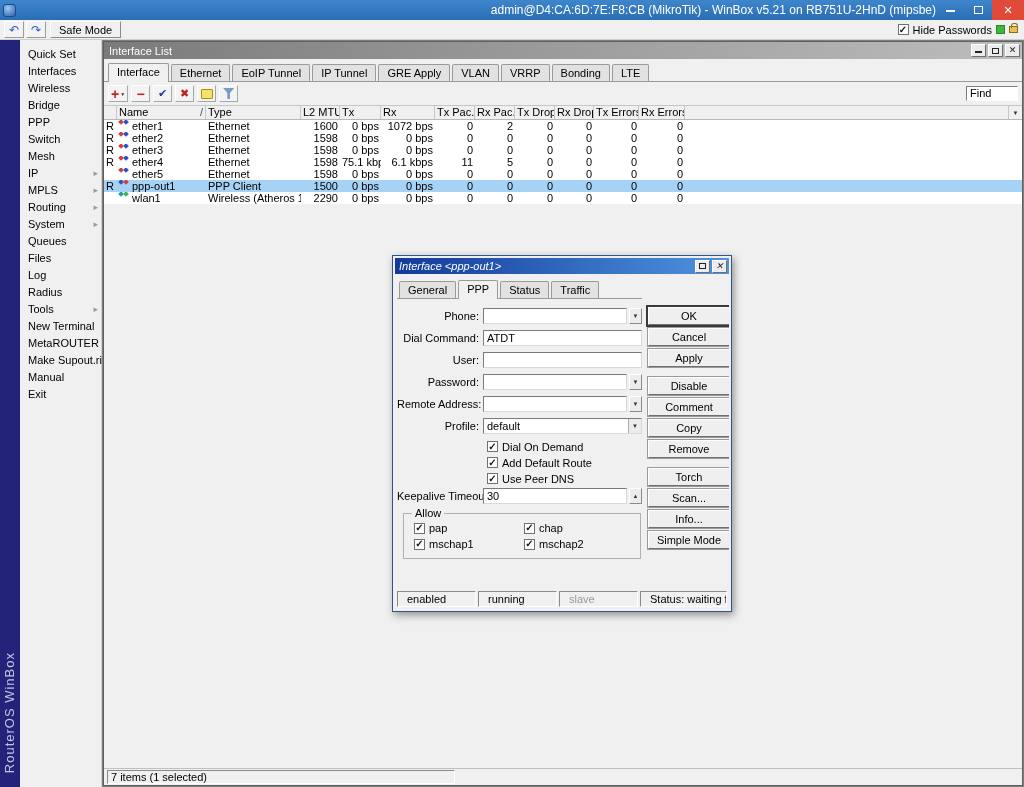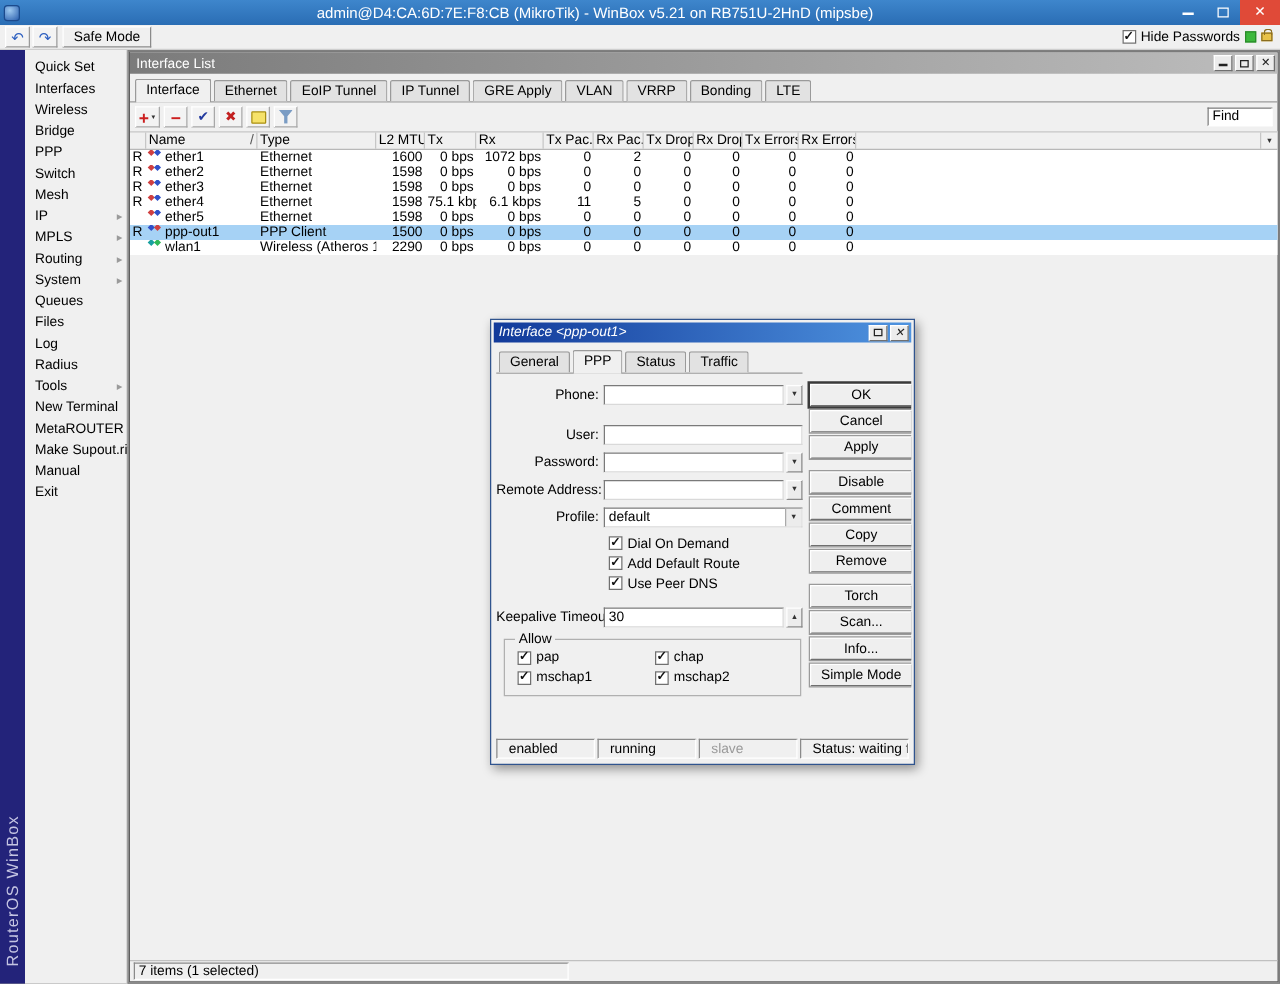--- a/index.html
+++ b/index.html
@@ -2,21 +2,21 @@
 <html><head>
 <meta charset="utf-8">
 <style>
   * { margin:0; padding:0; box-sizing:border-box; }
   html,body { width:1024px; height:787px; overflow:hidden; }
   body { font-family:"Liberation Sans", sans-serif; font-size:11px; background:#7f7f7f; color:#000; cursor:default; }
 
   
   .titlebar { height:20px; background:linear-gradient(#3e86cc,#2a6db4); color:#fff; display:flex; align-items:center; padding-left:3px; }
   .app-icon { width:13px; height:13px; border-radius:3px; background:radial-gradient(circle at 35% 30%, #9ec9f0, #2b5fae); border:1px solid #1c4a8c; }
-  .title-text { flex:1; text-align:center; font-size:12px; white-space:nowrap; overflow:hidden; }
+  .title-text { flex:1; text-align:right; font-size:12px; white-space:nowrap; overflow:hidden; }
   .win-controls { display:flex; height:100%; }
   .wbtn { width:28px; height:100%; display:flex; align-items:center; justify-content:center; color:#fff; }
   .wbtn.close { width:32px; background:#e04a38; }
   .g-minline { width:9px; height:4px; border-bottom:2px solid #fff; }
   .g-maxbox { width:9px; height:8px; border:1px solid #fff; }
   .g-x { font-size:11px; line-height:11px; }
 
   
   .toolbar { height:20px; background:#f0f0f0; border-bottom:1px solid #cfcfcf; display:flex; align-items:center; gap:2px; padding:0 4px; }
   .tbtn { height:17px; min-width:20px; background:#f3f3f3; border:1px solid; border-color:#fff #9a9a9a #9a9a9a #fff; display:flex; align-items:center; justify-content:center; color:#2d5fc0; font-size:12px; }
@@ -92,21 +92,21 @@
   .dlg-main { flex:1; display:flex; flex-direction:column; }
   .dlg-tabbar { display:flex; align-items:flex-end; gap:2px; padding:3px 0 0 2px; border-bottom:1px solid #9a9a9a; flex:none; margin-bottom:8px; }
   .frow { display:flex; align-items:center; margin-bottom:5px; height:17px; flex:none;justify-content:flex-end; }
   .flabel { width:86px; text-align:right; padding-right:4px; white-space:nowrap; }
   .fctl { width:144px; height:16px; background:#fff; border:1px solid; border-color:#7a7a7a #d9d9d9 #d9d9d9 #7a7a7a; padding:0 3px; line-height:14px; white-space:nowrap; overflow:hidden; }
   .fctl.wide { width:159px; }
   .combo { width:159px; height:16px; background:#fff; border:1px solid; border-color:#7a7a7a #d9d9d9 #d9d9d9 #7a7a7a; display:flex; }
   .combo .val { flex:1; padding:0 3px; line-height:14px; }
   .combo .inarrow { width:13px; background:#ececec; border-left:1px solid #aaa; display:flex; align-items:center; justify-content:center; font-size:6px; color:#333; }
   .drop { width:13px; height:16px; margin-left:2px; background:#ececec; border:1px solid; border-color:#fff #8a8a8a #8a8a8a #fff; display:flex; align-items:center; justify-content:center; font-size:6px; color:#333; }
-  .mt8 { margin-top:10px; }
+  .mt8 { margin-top:0; }
   .cbrow { display:flex; align-items:center; height:15px; margin:0 0 1px 90px; flex:none; }
   .cbrow .cb { margin-right:4px; }
   .allow-group { width:238px; border:1px solid #b0b0b0; margin:4px 0 0 6px; padding:8px 8px 8px 10px; position:relative; flex:none; }
   .allow-legend { position:absolute; top:-7px; left:8px; background:#f0f0f0; padding:0 3px; }
   .allow-grid { display:grid; grid-template-columns:110px 110px; row-gap:4px; }
   .acb { display:flex; align-items:center; }
   .acb .cb { margin-right:4px; }
   .dlg-btns { width:82px; display:flex; flex-direction:column; flex:none; padding-top:2px;margin-top:28px; }
   .btn { height:18px; margin-bottom:3px; background:#efefef; border:1px solid; border-color:#fff #6f6f6f #6f6f6f #fff; outline:1px solid #9a9a9a; display:flex; align-items:center; justify-content:center; flex:none; }
   .btn.default { outline:2px solid #3a3a3a; }
@@ -388,20 +388,24 @@
             <div class="tab">General</div>
             <div class="tab active">PPP</div>
             <div class="tab">Status</div>
             <div class="tab">Traffic</div>
           </div>
 
           <div class="frow">
             <div class="flabel">Phone:</div>
             <div class="fctl"></div>
             <div class="drop">▼</div>
+          </div>
+          <div class="frow">
+            <div class="flabel">Dial Command:</div>
+            <div class="fctl wide">ATDT</div>
           </div>
           <div class="frow mt8">
             <div class="flabel">User:</div>
             <div class="fctl wide"></div>
           </div>
           <div class="frow">
             <div class="flabel">Password:</div>
             <div class="fctl"></div>
             <div class="drop">▼</div>
           </div>

